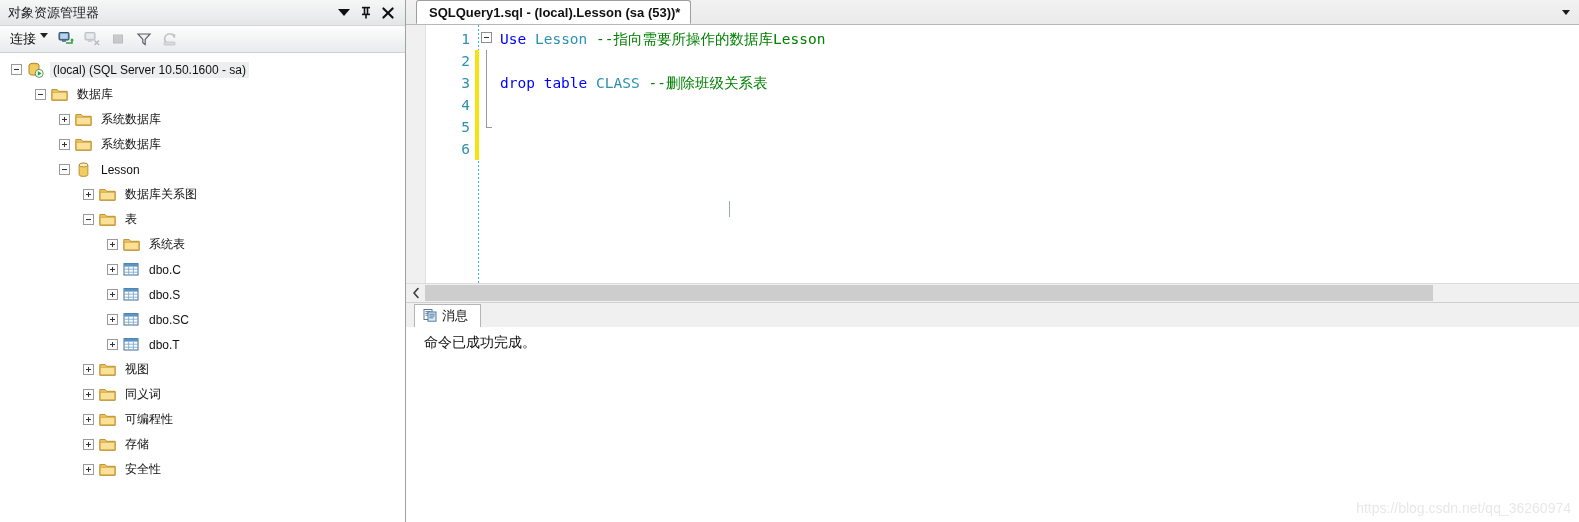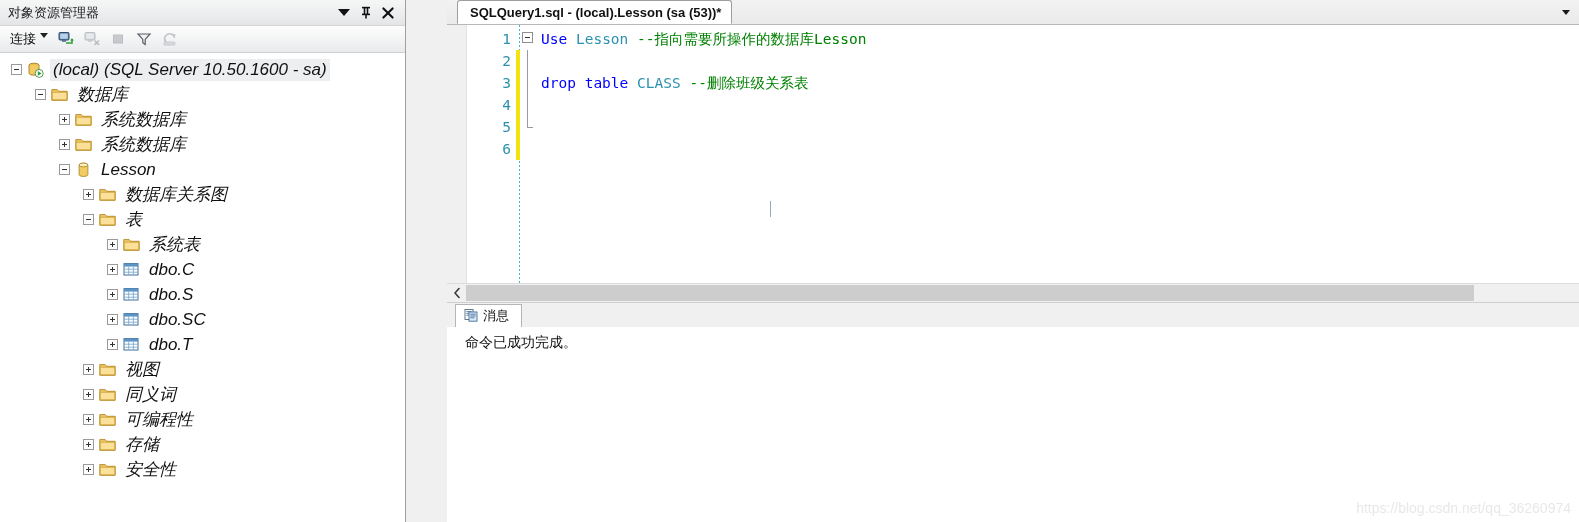--- a/index.html
+++ b/index.html
@@ -7,21 +7,20 @@
     width: 1579px; height: 522px;
     overflow: hidden;
     background: #ffffff;
     font-family: "Liberation Sans", sans-serif;
   }
   #app {
     position: relative;
     width: 1579px; height: 522px;
     display: flex;
     background: #f0f0f0;
-    gap: 41px;
   }
 
   
   #object-explorer {
     width: 406px;
     height: 522px;
     box-sizing: border-box;
     background: #ffffff;
     display: flex;
     flex-direction: column;
@@ -131,24 +130,23 @@
     width: 1px; height: 5px;
     background: #333;
   }
   .tree-row .node-icon {
     width: 20px; height: 18px;
     display: flex; align-items: center; justify-content: center;
     flex: 0 0 20px;
     margin-right: 5px;
   }
   .tree-row .node-label {
-    font-size: 17px;
+    font-size: 12px;
     color: #101010;
     padding: 1px 3px;
-    font-style: italic;
   }
   .tree-row.selected .node-label {
     background: #eceef0;
   }
 
   
   #editor-area {
     flex: 1;
     height: 522px;
     display: flex;

